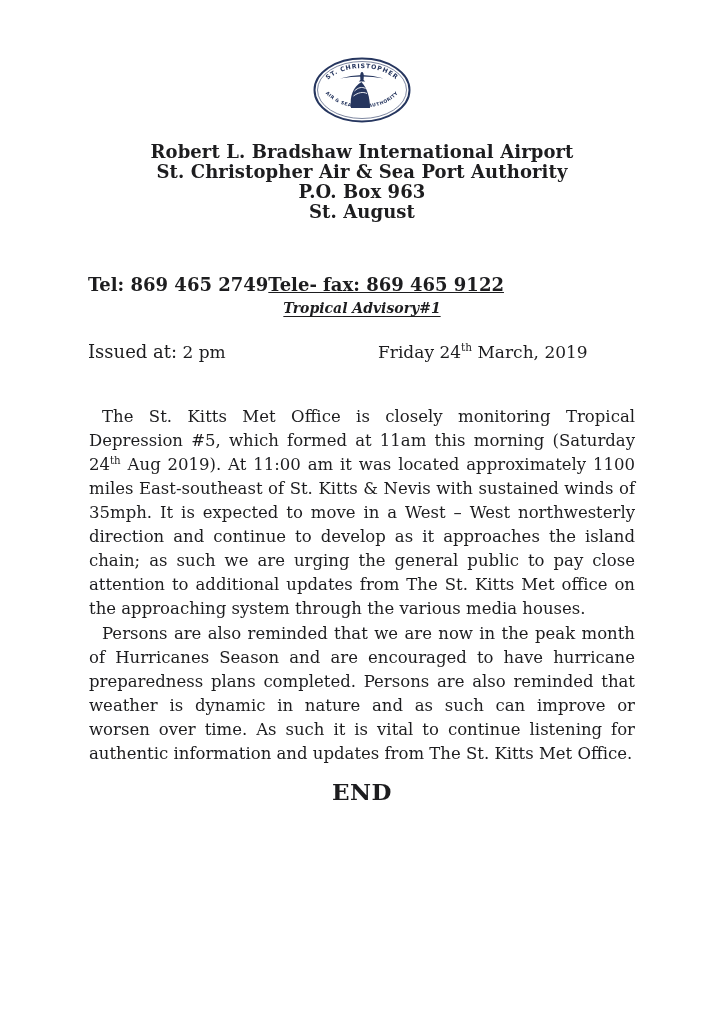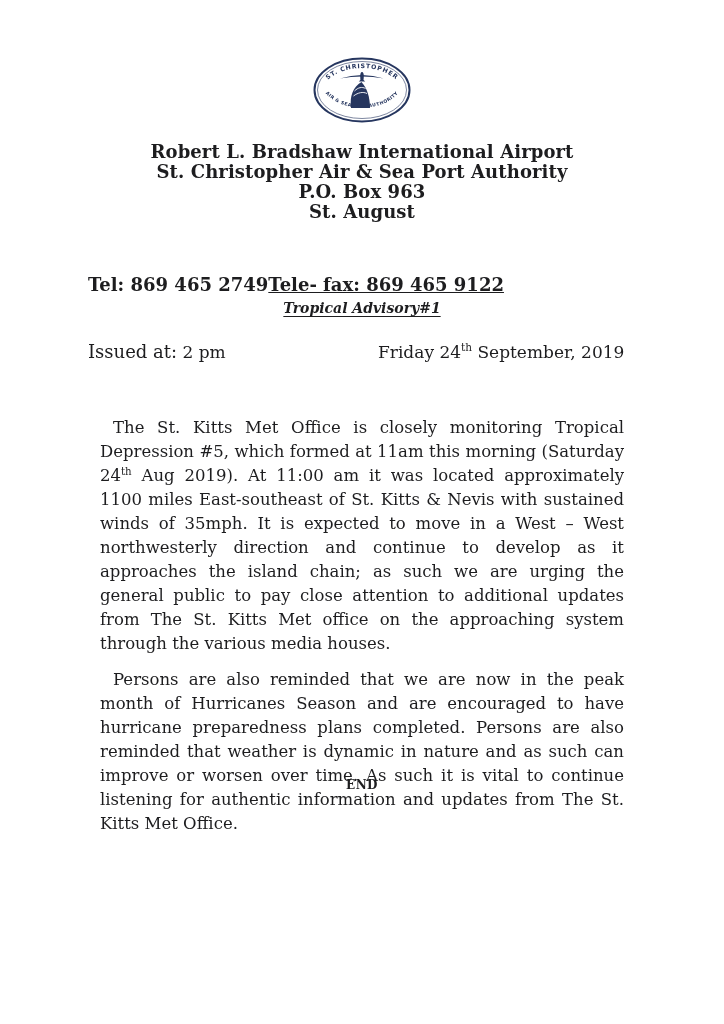--- a/index.html
+++ b/index.html
@@ -48,32 +48,32 @@
     font-size: 17px;
   }
   .issued-row .label { font-weight: normal; font-size: 18px; }
   .issued-row .date { position: absolute; left: 290px; top: 1px; }
 
   .body-text {
     position: absolute; top: 404px; left: 88px; width: 548px;
     font-size: 16.5px; line-height: 24px;
     text-align: justify;
   }
-  .body-text p { margin: 12px; text-indent: 13px; }
+  .body-text p { margin: 1px; text-indent: 13px; }
 
   sup.ss, .ss {
     font-size: 0.62em;
     vertical-align: super;
     line-height: 0;
   }
 
   .end-mark {
     position: absolute; top: 778px; left: 0; width: 724px;
     text-align: center;
-    font-weight: bold; font-size: 12px;
+    font-weight: bold; font-size: 23px;
     letter-spacing: 0.5px;
   }
 </style>
 </head>
 <body>
 
 <div class="page">
 
   <div class="logo-wrap">
     <svg width="100" height="68" viewBox="0 0 100 68">
@@ -115,21 +115,21 @@
     <span class="tel">Tel: 869 465 2749</span>
     <span class="fax">Tele- fax: 869 465 9122</span>
   </div>
 
   <div class="advisory-title">
     <span>Tropical Advisory#1</span>
   </div>
 
   <div class="issued-row">
     <span class="label">Issued at:</span><span> 2 pm</span>
-    <span class="date"><span>Friday 24</span><sup class="ss">th</sup><span> September, 2019</span></span>
+    <span class="date"><span>Friday 24</span><sup class="ss">th</sup><span> March, 2019</span></span>
   </div>
 
   <div class="body-text">
     <p><span>The St. Kitts Met Office is closely monitoring Tropical Depression #5, which formed at 11am this morning (Saturday 24</span><sup class="ss">th</sup><span> Aug 2019). At 11:00 am it was located approximately 1100 miles East-southeast of St. Kitts &amp; Nevis with sustained winds of 35mph. It is expected to move in a West – West northwesterly direction and continue to develop as it approaches the island chain; as such we are urging the general public to pay close attention to additional updates from The St. Kitts Met office on the approaching system through the various media houses.</span></p>
     <p>Persons are also reminded that we are now in the peak month of Hurricanes Season and are encouraged to have hurricane preparedness plans completed. Persons are also reminded that weather is dynamic in nature and as such can improve or worsen over time. As such it is vital to continue listening for authentic information and updates from The St. Kitts Met Office.</p>
   </div>
 
   <div class="end-mark">END</div>
 
 </div>

